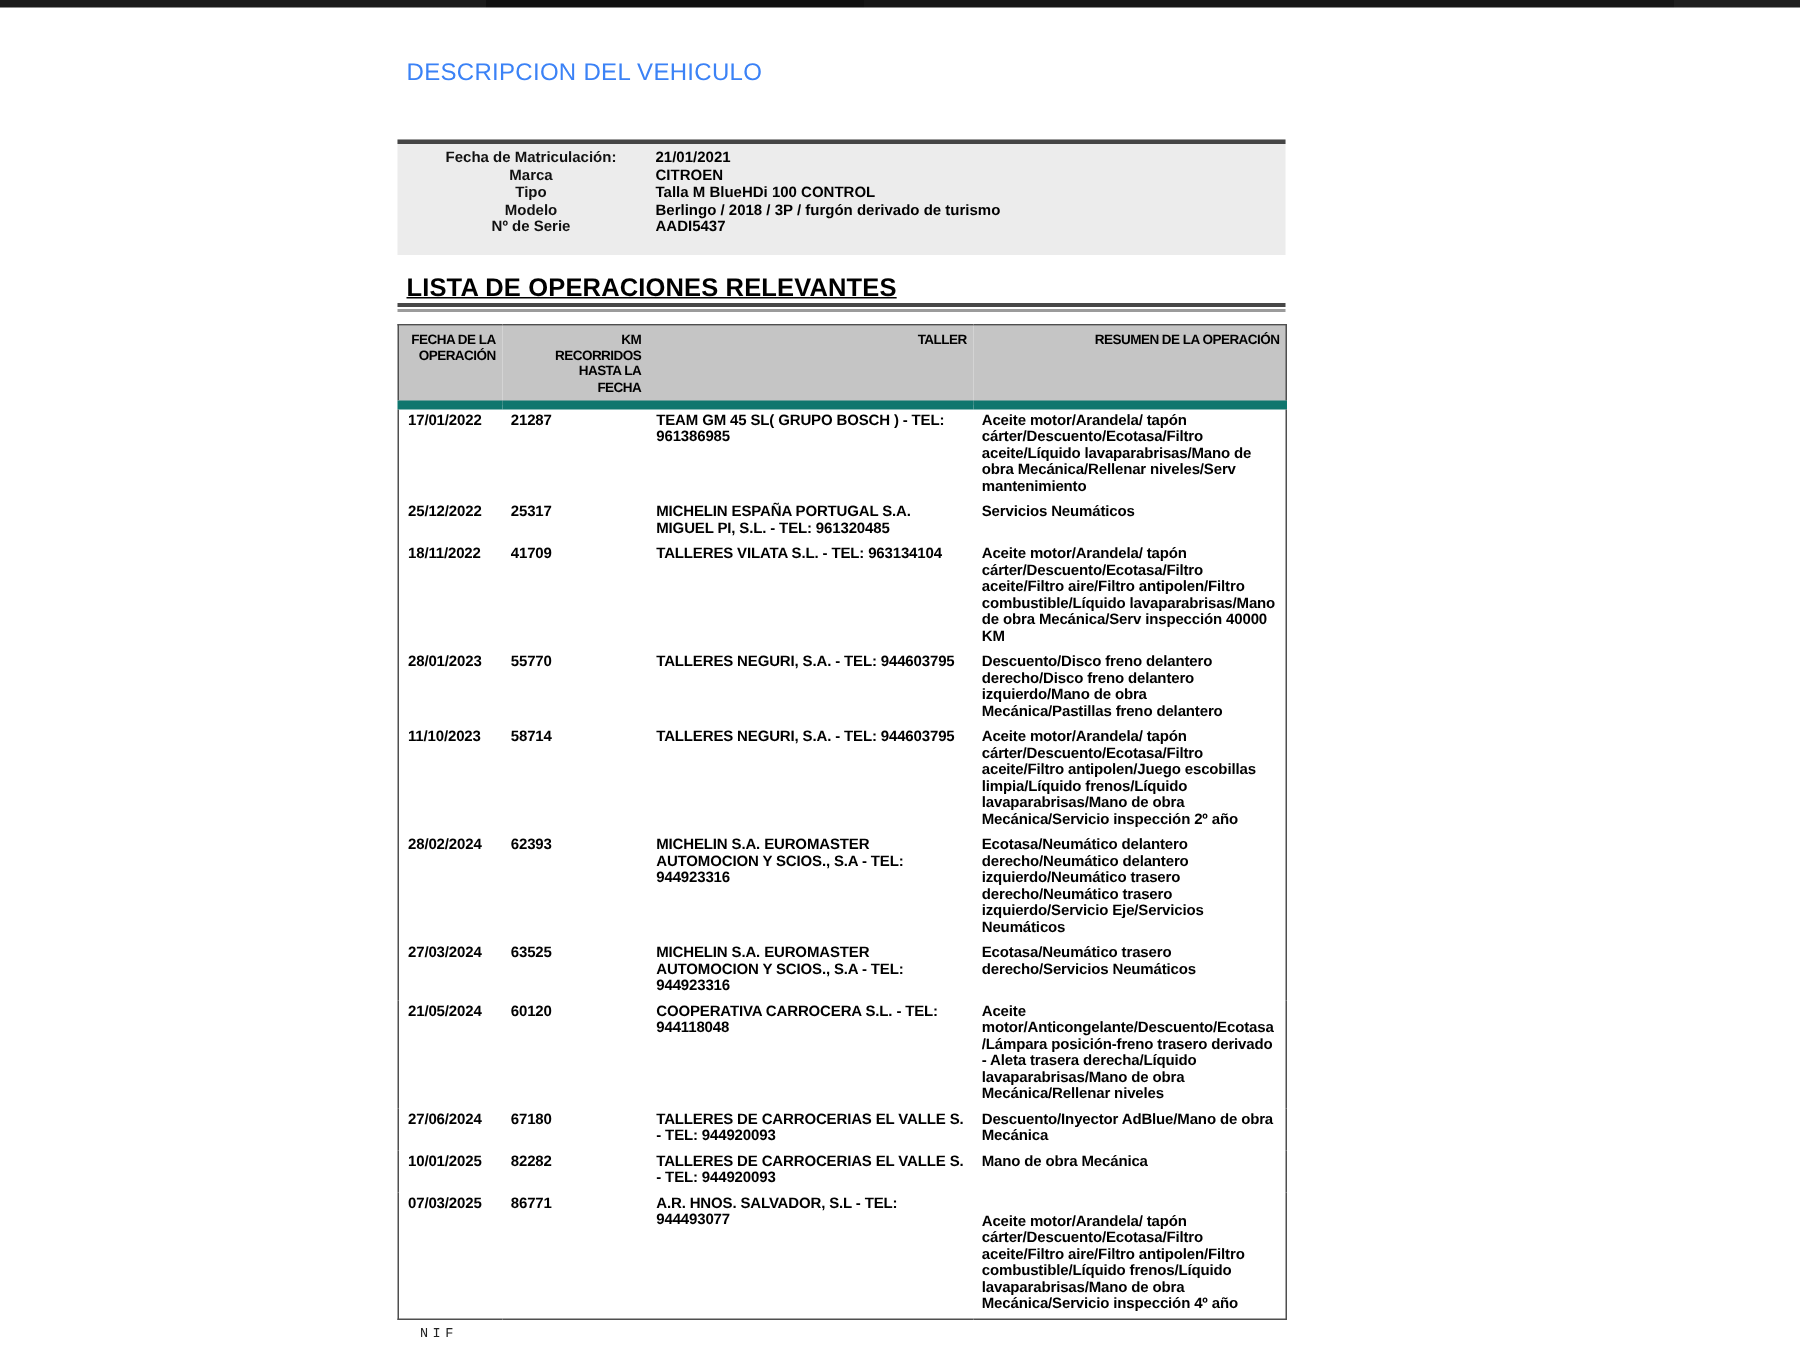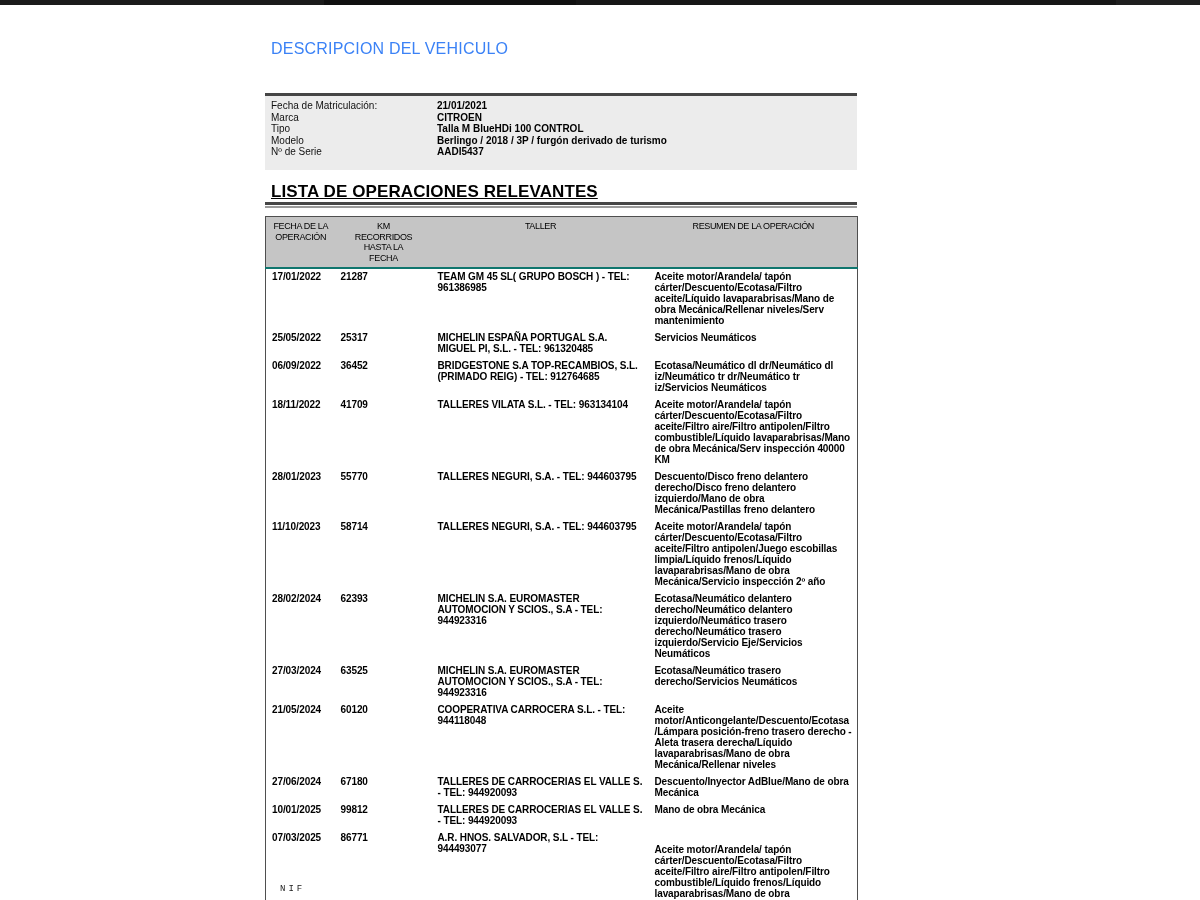--- a/index.html
+++ b/index.html
@@ -24,21 +24,21 @@
   .info-box {
     position: absolute; left: 265px; top: 93px;
     width: 592px; height: 77px;
     background: var(--box-bg, #ececec);
     border-top: 3px solid var(--rule-dark, #454545);
     padding: 4px 0 0 6px;
   }
   .info-row { display: flex; line-height: 11.55px; }
   .info-label {
     width: 166px; flex: 0 0 166px;
-    font-size: 10px; font-weight: 400; color: #111;
+    font-size: 10px; font-weight: 700; color: #111; text-align: center;
   }
   .info-value {
     font-size: 10px; font-weight: 700; color: #000;
     white-space: pre-wrap;
   }
   .section-heading {
     position: absolute; left: 271px; top: 182px;
     font-size: 17px; font-weight: 700;
     text-decoration: underline;
     letter-spacing: 0.1px;
@@ -51,24 +51,24 @@
   
   table.ops {
     position: absolute; left: 265px; top: 216px;
     width: 592px;
     border-collapse: collapse;
     table-layout: fixed;
     border: 1px solid #4f4f4f;
   }
   table.ops th {
     background: var(--header-bg, #c5c5c5);
-    border-bottom: 2px solid #0f766e;
-    font-size: 9px; font-weight: 400;
+    border-bottom: 6px solid #0f766e;
+    font-size: 9px; font-weight: 700;
     letter-spacing: -0.35px;
-    text-align: center; vertical-align: top;
+    text-align: right; vertical-align: top;
     padding: 4px 4px 4px 5px;
     line-height: 10.5px;
     height: 48px;
   }
   table.ops th span { display: inline-block; }
   table.ops th:nth-child(1) span { max-width: 64px; }
   table.ops th:nth-child(2) span { max-width: 62px; }
   table.ops td {
     font-size: 10px; font-weight: 700;
     letter-spacing: -0.1px;
@@ -135,30 +135,24 @@
       </tr>
   </thead>
   <tbody>
       <tr>
         <td class="cell-fecha">17/01/2022</td>
         <td class="cell-km">21287</td>
         <td class="cell-taller">TEAM GM 45 SL( GRUPO BOSCH ) - TEL: 961386985</td>
         <td class="cell-resumen">Aceite motor/Arandela/ tapón cárter/Descuento/Ecotasa/Filtro aceite/Líquido lavaparabrisas/Mano de obra Mecánica/Rellenar niveles/Serv mantenimiento</td>
       </tr>
       <tr>
-        <td class="cell-fecha">25/05/2022</td>
+        <td class="cell-fecha">25/12/2022</td>
         <td class="cell-km">25317</td>
         <td class="cell-taller">MICHELIN ESPAÑA PORTUGAL S.A. MIGUEL PI, S.L. - TEL: 961320485</td>
         <td class="cell-resumen">Servicios Neumáticos</td>
-      </tr>
-      <tr>
-        <td class="cell-fecha">06/09/2022</td>
-        <td class="cell-km">36452</td>
-        <td class="cell-taller">BRIDGESTONE S.A TOP-RECAMBIOS, S.L. (PRIMADO REIG) - TEL: 912764685</td>
-        <td class="cell-resumen">Ecotasa/Neumático dl dr/Neumático dl iz/Neumático tr dr/Neumático tr iz/Servicios Neumáticos</td>
       </tr>
       <tr>
         <td class="cell-fecha">18/11/2022</td>
         <td class="cell-km">41709</td>
         <td class="cell-taller">TALLERES VILATA S.L. - TEL: 963134104</td>
         <td class="cell-resumen">Aceite motor/Arandela/ tapón cárter/Descuento/Ecotasa/Filtro aceite/Filtro aire/Filtro antipolen/Filtro combustible/Líquido lavaparabrisas/Mano de obra Mecánica/Serv inspección 40000 KM</td>
       </tr>
       <tr>
         <td class="cell-fecha">28/01/2023</td>
         <td class="cell-km">55770</td>
@@ -180,31 +174,31 @@
       <tr>
         <td class="cell-fecha">27/03/2024</td>
         <td class="cell-km">63525</td>
         <td class="cell-taller">MICHELIN S.A. EUROMASTER AUTOMOCION Y SCIOS., S.A - TEL: 944923316</td>
         <td class="cell-resumen">Ecotasa/Neumático trasero derecho/Servicios Neumáticos</td>
       </tr>
       <tr>
         <td class="cell-fecha">21/05/2024</td>
         <td class="cell-km">60120</td>
         <td class="cell-taller">COOPERATIVA CARROCERA S.L. - TEL: 944118048</td>
-        <td class="cell-resumen">Aceite motor/Anticongelante/Descuento/Ecotasa /Lámpara posición-freno trasero derecho - Aleta trasera derecha/Líquido lavaparabrisas/Mano de obra Mecánica/Rellenar niveles</td>
+        <td class="cell-resumen">Aceite motor/Anticongelante/Descuento/Ecotasa /Lámpara posición-freno trasero derivado - Aleta trasera derecha/Líquido lavaparabrisas/Mano de obra Mecánica/Rellenar niveles</td>
       </tr>
       <tr>
         <td class="cell-fecha">27/06/2024</td>
         <td class="cell-km">67180</td>
         <td class="cell-taller">TALLERES DE CARROCERIAS EL VALLE S. - TEL: 944920093</td>
         <td class="cell-resumen">Descuento/Inyector AdBlue/Mano de obra Mecánica</td>
       </tr>
       <tr>
         <td class="cell-fecha">10/01/2025</td>
-        <td class="cell-km">99812</td>
+        <td class="cell-km">82282</td>
         <td class="cell-taller">TALLERES DE CARROCERIAS EL VALLE S. - TEL: 944920093</td>
         <td class="cell-resumen">Mano de obra Mecánica</td>
       </tr>
       <tr>
         <td class="cell-fecha">07/03/2025</td>
         <td class="cell-km">86771</td>
         <td class="cell-taller">A.R. HNOS. SALVADOR, S.L - TEL: 944493077</td>
         <td class="cell-resumen offset">Aceite motor/Arandela/ tapón cárter/Descuento/Ecotasa/Filtro aceite/Filtro aire/Filtro antipolen/Filtro combustible/Líquido frenos/Líquido lavaparabrisas/Mano de obra Mecánica/Servicio inspección 4º año</td>
       </tr>
     </tbody>

